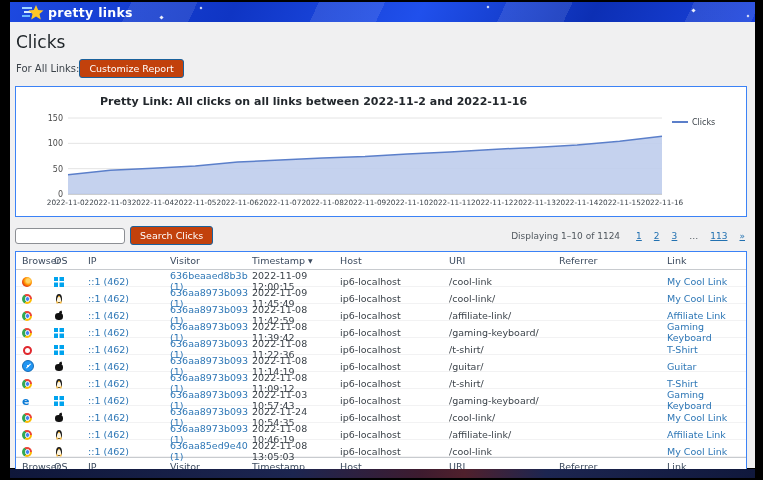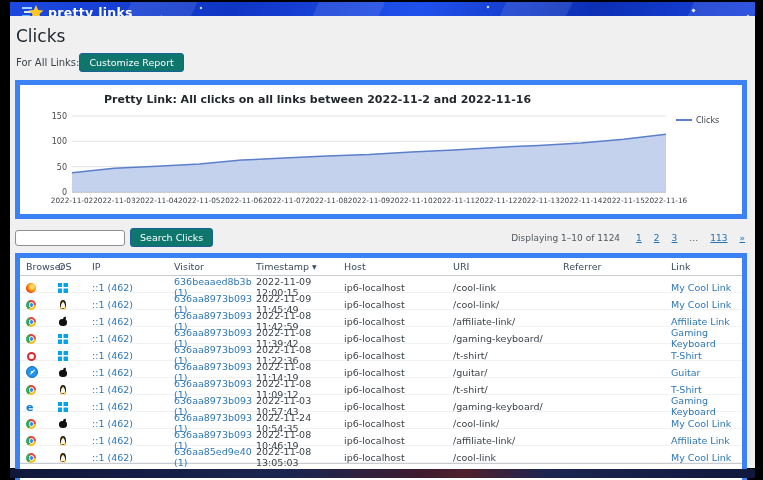--- a/index.html
+++ b/index.html
@@ -2,37 +2,37 @@
 <html><head>
 <meta charset="utf-8">
 <style>
   html,body{margin:0;padding:0;}
   body{
     width:763px;height:480px;background:#000;overflow:hidden;position:relative;
     font-family:"DejaVu Sans","Liberation Sans",sans-serif;
   }
   .page{position:absolute;left:10px;top:2px;width:745px;height:466px;background:#f0f0f1;}
   
-  .banner{position:relative;height:14px;overflow:hidden;
+  .banner{position:relative;height:20px;overflow:hidden;
     background:linear-gradient(115deg,#1d49e0 0%,#0f35c4 30%,#2050ec 55%,#0c2fb4 78%,#1a43de 100%);}
   .banner::before{content:"";position:absolute;inset:0;
     background:repeating-linear-gradient(115deg,transparent 0 110px,rgba(255,255,255,.10) 110px 170px);}
   .logo{position:absolute;left:12px;top:2px;display:flex;align-items:center;gap:4px;z-index:2;}
   .logo svg{display:block;}
   .logo-text{color:#fff;font-size:12.5px;font-weight:600;letter-spacing:.3px;}
   .spark{position:absolute;background:#fff;width:3px;height:3px;transform:rotate(45deg);opacity:.9;z-index:2;}
   
   .content{padding:4px 8px 0 3px;}
   .page-title{font-size:17px;color:#1d2327;font-weight:400;margin:6px 0 7px 3px;}
   .filter-row{display:flex;align-items:center;margin:0 0 8px 3px;}
   .filter-label{font-size:10px;color:#3c434a;}
-  .btn{display:inline-block;background:#0f766e;border:1px solid #1a619c;color:#fff;
+  .btn{display:inline-block;background:#c2410c;border:1px solid #1a619c;color:#fff;
        font-size:9.5px;padding:3px 9px;border-radius:3px;cursor:pointer;font-family:inherit;}
   
-  .card{background:#fff;border:5px solid #3b82f6;margin:0 0 0 2px;}
+  .card{background:#fff;border:1px solid #3b82f6;margin:0 0 0 2px;}
   .chart-card{padding:6px 4px 2px 4px;}
   .chart-title{font-size:11px;font-weight:bold;color:#23282d;margin:2px 0 2px 80px;}
   
   .toolbar{display:flex;align-items:center;margin:9px 0 6px 2px;}
   .search-input{width:100px;height:14px;border:1px solid #8c8f94;border-radius:3px;
       font-size:9px;padding:0 4px;background:#fff;font-family:inherit;}
   .toolbar .btn{margin-left:5px;}
   .pagination{margin-left:auto;font-size:9px;color:#50575e;display:flex;align-items:center;gap:12px;padding-right:2px;}
   .pg-sum{margin-right:4px;}
   .pg-lnk{color:#2271b1;text-decoration:underline;cursor:pointer;}

